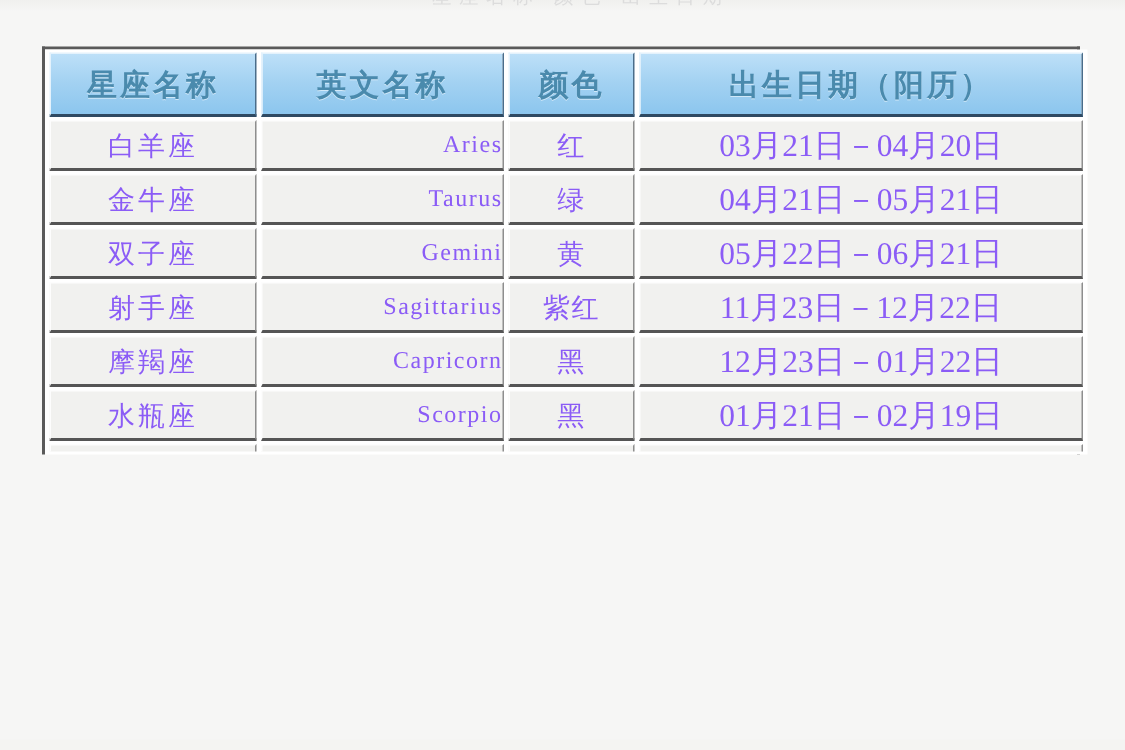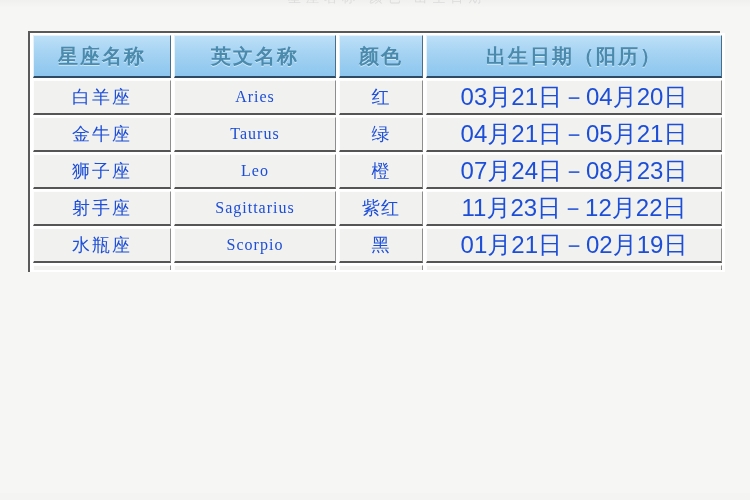--- a/index.html
+++ b/index.html
@@ -94,43 +94,44 @@
   tbody td {
     background: #f1f1ef;
     border-top: 1px solid #fdfdfd;
     border-left: 1px solid #fdfdfd;
     border-right: 1px solid #8e8e8e;
     border-bottom: 2px solid #555555;
     height: 31px;
     text-align: center;
     vertical-align: middle;
     padding: 0;
-    color: #1d4ed8;
+    color: #8b5cf6;
     white-space: nowrap;
   }
 
   td.cell-name {
     font-size: 18px;
     letter-spacing: 2px;
     font-family: "DejaVu Sans", "Liberation Sans", sans-serif;
   }
   td.cell-eng {
     font-size: 16px;
     letter-spacing: 1px;
     font-family: "Liberation Serif", "DejaVu Serif", serif;
+    text-align: right;
   }
   td.cell-color {
     font-size: 18px;
     letter-spacing: 1px;
     font-family: "DejaVu Sans", "Liberation Sans", sans-serif;
   }
   td.cell-date {
-    font-size: 24px;
+    font-size: 21px;
     letter-spacing: 0px;
-    font-family: Liberation Sans, sans-serif;
+    font-family: Liberation Serif, serif;
   }
 
   
   #bottom-clipped-row td {
     height: 4px;
     border-bottom: none;
   }
 </style>
 </head>
 <body>
@@ -163,32 +164,38 @@
             <td class="cell-color">红</td>
             <td class="cell-date">03月21日－04月20日</td>
           </tr>
           <tr>
             <td class="cell-name">金牛座</td>
             <td class="cell-eng">Taurus</td>
             <td class="cell-color">绿</td>
             <td class="cell-date">04月21日－05月21日</td>
           </tr>
           <tr>
-            <td class="cell-name">狮子座</td>
-            <td class="cell-eng">Leo</td>
-            <td class="cell-color">橙</td>
-            <td class="cell-date">07月24日－08月23日</td>
+            <td class="cell-name">双子座</td>
+            <td class="cell-eng">Gemini</td>
+            <td class="cell-color">黄</td>
+            <td class="cell-date">05月22日－06月21日</td>
           </tr>
           <tr>
             <td class="cell-name">射手座</td>
             <td class="cell-eng">Sagittarius</td>
             <td class="cell-color">紫红</td>
             <td class="cell-date">11月23日－12月22日</td>
           </tr>
           <tr>
+            <td class="cell-name">摩羯座</td>
+            <td class="cell-eng">Capricorn</td>
+            <td class="cell-color">黑</td>
+            <td class="cell-date">12月23日－01月22日</td>
+          </tr>
+          <tr>
             <td class="cell-name">水瓶座</td>
             <td class="cell-eng">Scorpio</td>
             <td class="cell-color">黑</td>
             <td class="cell-date">01月21日－02月19日</td>
           </tr>
           <tr id="bottom-clipped-row">
             <td></td>
             <td></td>
             <td></td>
             <td></td>

